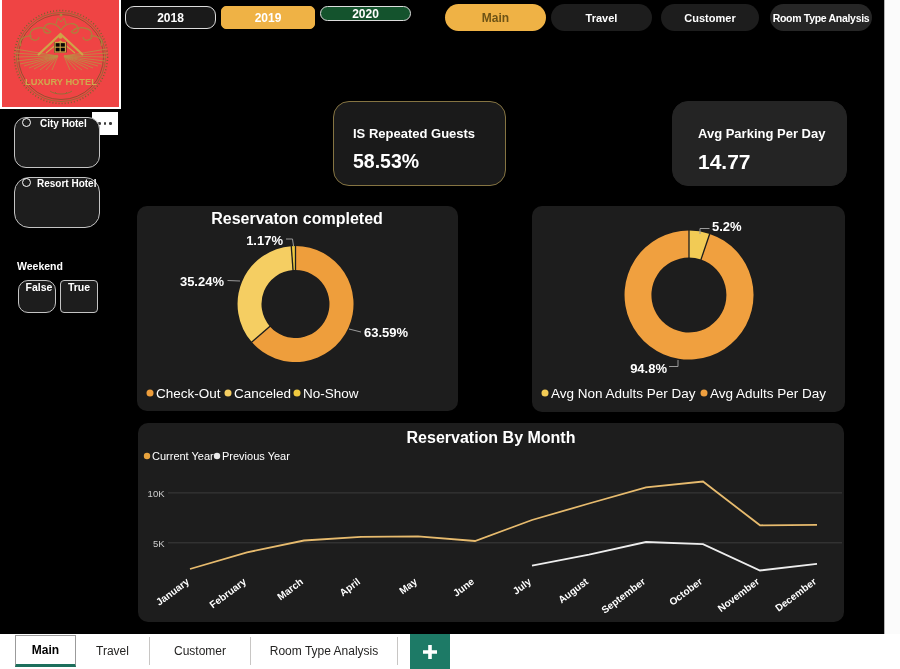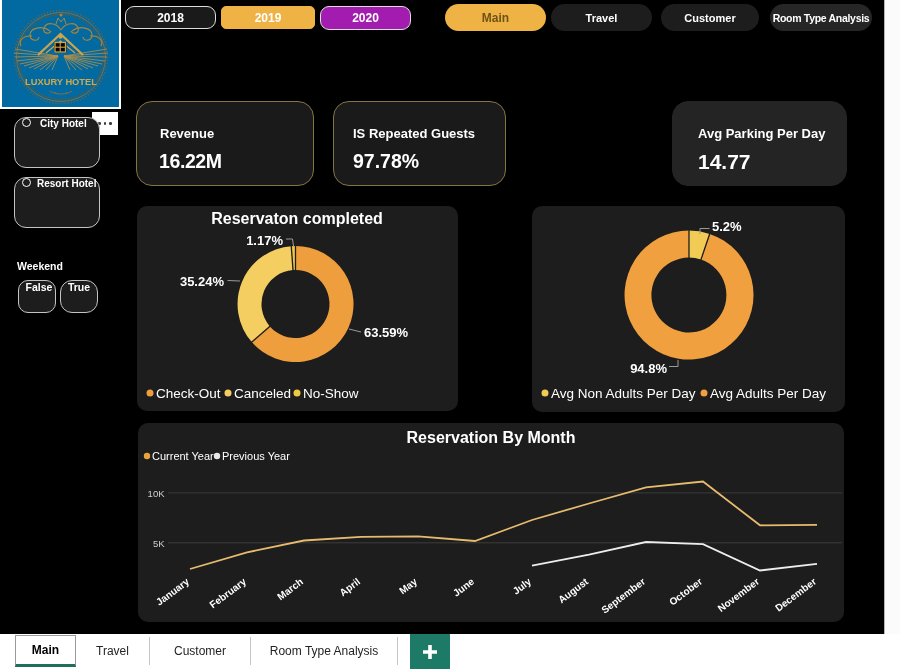--- a/index.html
+++ b/index.html
@@ -13,21 +13,21 @@
   .card{position:absolute;background:#1a1a1a;border-radius:16px;border:1px solid #857442;}
   .btn{position:absolute;background:#1d1d1d;border:1.2px solid #c4c4c4;border-radius:12px;
        display:flex;align-items:flex-start;color:#fff;font-weight:bold;}
 </style>
 </head>
 <body>
 <div id="page">
 
   <div class="abs" style="left:884px;top:0;width:16px;height:669px;background:#fbfbfb;border-left:1px solid #b5b5b5;"></div>
 
-  <div class="abs" style="left:0;top:0;width:121px;height:109px;background:#0369a1;border-left:2px solid #fff;border-right:2px solid #fff;border-bottom:2px solid #fff;">
+  <div class="abs" style="left:0;top:0;width:121px;height:109px;background:#ef4444;border-left:2px solid #fff;border-right:2px solid #fff;border-bottom:2px solid #fff;">
     <svg width="117" height="107" viewBox="0 0 117 107" style="position:absolute;left:0;top:0;">
       <g stroke="#7d6230" fill="none">
         <circle cx="59" cy="57" r="46.5" stroke-width="1.6" stroke-dasharray="1 2.1"></circle>
         <circle cx="59" cy="57" r="44.5" stroke-width="0.9" stroke="#8d6f35"></circle>
         <circle cx="59" cy="57" r="42.5" stroke-width="0.7" stroke="#6e5627"></circle>
       </g>
       <g stroke="#a8843c" fill="none" stroke-width="1.2">
         <path d="M59,30 C54,22 44,22 42,28 C40,33 47,35 49,31 M59,30 C64,22 74,22 76,28 C78,33 71,35 69,31"></path>
         <path d="M48,31 C40,25 28,28 28,35 C28,41 36,42 37,37 M70,31 C78,25 90,28 90,35 C90,41 82,42 81,37"></path>
         <path d="M30,36 C22,35 16,40 19,46 M88,36 C96,35 102,40 99,46"></path>
@@ -73,44 +73,40 @@
   </div>
 
   <div class="abs" style="left:92px;top:112px;width:26px;height:23px;background:#fff;display:flex;align-items:center;justify-content:center;gap:3px;">
     <div style="width:2.5px;height:2.5px;border-radius:50%;background:#3a3a3a;"></div>
     <div style="width:2.5px;height:2.5px;border-radius:50%;background:#3a3a3a;"></div>
     <div style="width:2.5px;height:2.5px;border-radius:50%;background:#3a3a3a;"></div>
   </div>
 
   <div class="pill" style="left:125px;top:6px;width:91px;height:23px;background:#1a1a1a;border:1.5px solid #dcdcdc;border-radius:9px;font-size:12px;">2018</div>
   <div class="pill" style="left:221px;top:6px;width:94px;height:23px;background:#efb245;border:1.5px solid #efb245;border-radius:5px;font-size:12px;text-align:center;">2019</div>
-  <div class="pill" style="left:320px;top:6px;width:91px;height:24px;background:#a21caf;border:1.5px solid #dcdcdc;border-radius:9px;font-size:12px;">2020</div>
+  <div class="pill" style="left:320px;top:6px;width:91px;height:15px;background:#14532d;border:1.5px solid #dcdcdc;border-radius:9px;font-size:12px;">2020</div>
 
   <div class="pill" style="left:445px;top:4px;width:101px;height:27px;background:#efb245;border-radius:14px;font-size:12px;color:#6d5316;">Main</div>
   <div class="pill" style="left:551px;top:4px;width:101px;height:27px;background:#1d1d1d;border-radius:14px;font-size:11px;">Travel</div>
   <div class="pill" style="left:661px;top:4px;width:98px;height:27px;background:#1d1d1d;border-radius:14px;font-size:11px;">Customer</div>
   <div class="pill" style="left:770px;top:4px;width:102px;height:27px;background:#262626;border-radius:14px;font-size:10.5px;letter-spacing:-0.3px;white-space:nowrap;">Room Type Analysis</div>
 
   <div class="btn" style="left:14px;top:117px;width:86px;height:51px;padding-left:7px;gap:9px;font-size:10px;white-space:nowrap;">
     <span style="width:9px;height:9px;border:1.8px solid #fff;border-radius:50%;flex:none;"></span>City Hotel
   </div>
-  <div class="btn" style="left:14px;top:177px;width:86px;height:51px;padding-left:7px;gap:6px;font-size:10px;white-space:nowrap;">
+  <div class="btn" style="left:14px;top:177px;width:86px;height:51px;padding-left:7px;gap:6px;font-size:10px;white-space:nowrap;border-radius:15px;">
     <span style="width:9px;height:9px;border:1.8px solid #fff;border-radius:50%;flex:none;"></span>Resort Hotel
   </div>
   <div class="abs" style="left:17px;top:260px;color:#fff;font-weight:bold;font-size:10.5px;">Weekend</div>
   <div class="btn" style="left:18px;top:280px;width:38px;height:33px;border-radius:10px;justify-content:center;font-size:10.5px;padding-left:4px;">False</div>
-  <div class="btn" style="left:60px;top:280px;width:38px;height:33px;border-radius:12px;justify-content:center;font-size:10.5px;padding-left:0;">True</div>
+  <div class="btn" style="left:60px;top:280px;width:38px;height:33px;border-radius:4px;justify-content:center;font-size:10.5px;padding-left:0;">True</div>
 
-  <div class="card" style="left:136px;top:101px;width:178px;height:85px;">
-    <div style="position:absolute;left:23px;top:24px;color:#fff;font-weight:bold;font-size:13px;">Revenue</div>
-    <div style="position:absolute;left:22px;top:48px;color:#fff;font-weight:bold;font-size:19.5px;letter-spacing:-0.4px;">16.22M</div>
-  </div>
   <div class="card" style="left:333px;top:101px;width:173px;height:85px;">
     <div style="position:absolute;left:19px;top:24px;color:#fff;font-weight:bold;font-size:13px;text-align:center;">IS Repeated Guests</div>
-    <div style="position:absolute;left:19px;top:48px;color:#fff;font-weight:bold;font-size:19.5px;">97.78%</div>
+    <div style="position:absolute;left:19px;top:48px;color:#fff;font-weight:bold;font-size:19.5px;">58.53%</div>
   </div>
   <div class="card" style="left:672px;top:101px;width:175px;height:85px;background:#242424;border-color:#242424;">
     <div style="position:absolute;left:25px;top:24px;color:#fff;font-weight:bold;font-size:13px;">Avg Parking Per Day</div>
     <div style="position:absolute;left:25px;top:48px;color:#fff;font-weight:bold;font-size:21px;">14.77</div>
   </div>
 
   <div class="panel" style="left:137px;top:206px;width:321px;height:205px;"></div>
   <svg class="abs" width="900" height="669" viewBox="0 0 900 669" style="left:0;top:0;pointer-events:none;">
     <text x="297" y="224" text-anchor="middle" fill="#fff" font-size="16" font-weight="bold">Reservaton completed</text>
 

